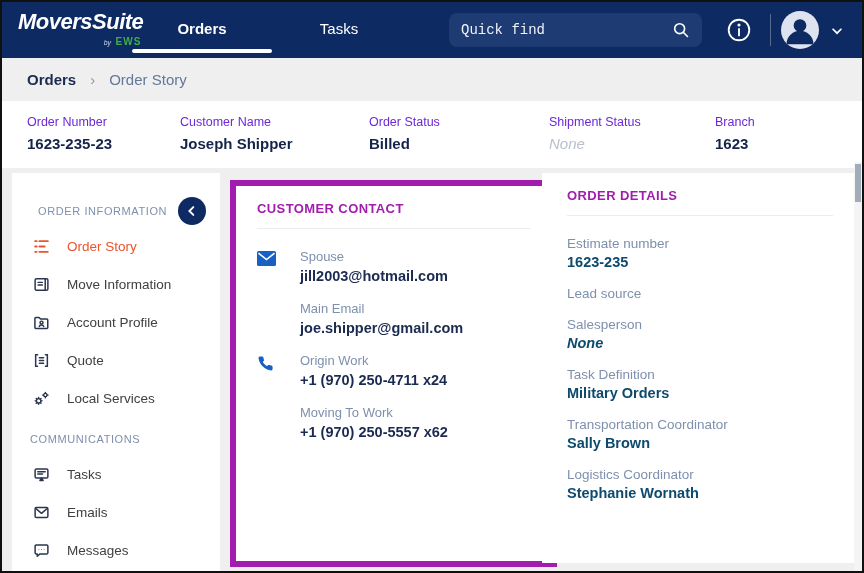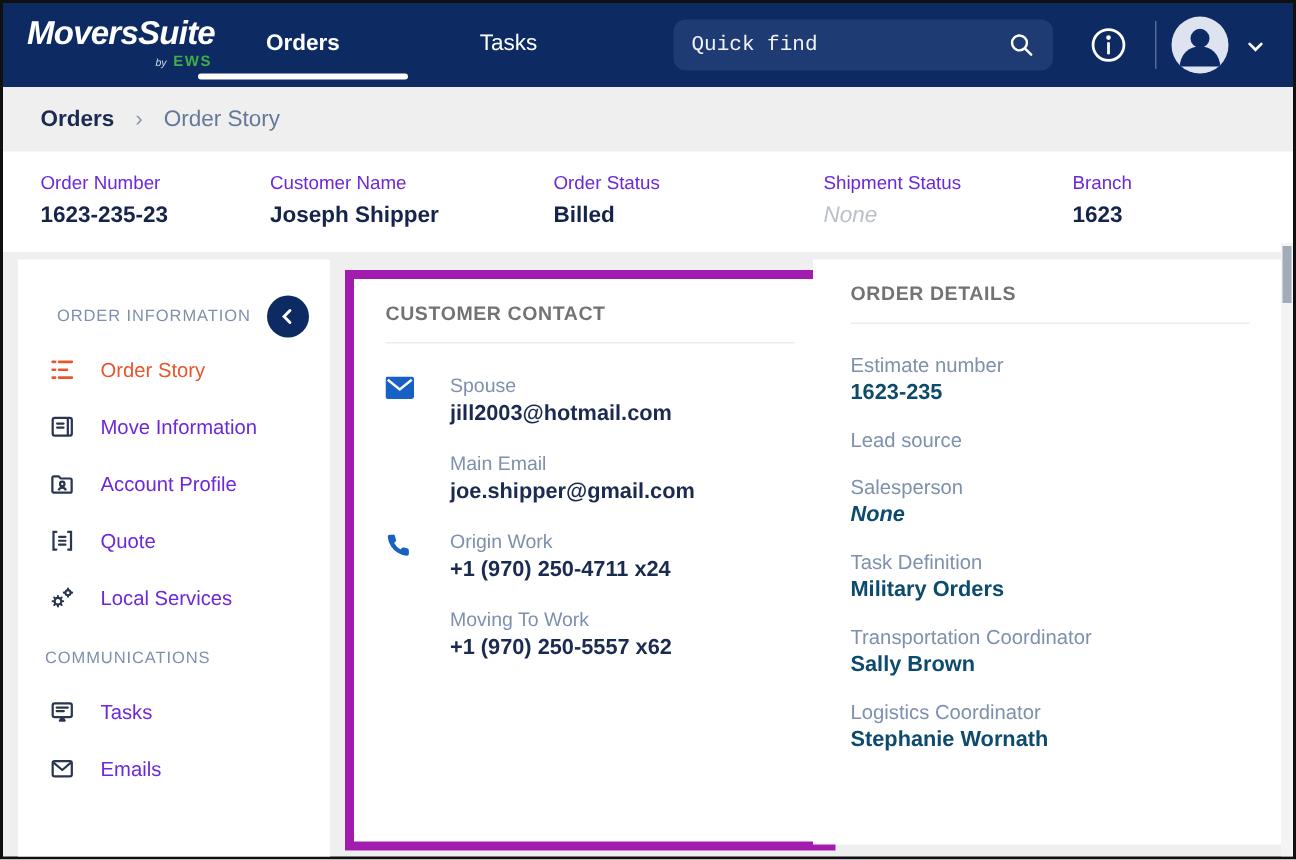--- a/index.html
+++ b/index.html
@@ -53,28 +53,28 @@
 
   
   .sidebar { position:absolute; left:10px; top:5px; width:208px; bottom:-6px; background:#fff; }
   .side-title { font-size:11px; color:#7e90ad; letter-spacing:0.6px; padding:0 0 0 18px; }
   .side-title-1 { padding-top:32px;padding-left:26px; }
   .side-title-2 { padding-top:16px; }
   .collapse-btn { position:absolute; top:24px; right:14px; width:28px; height:28px; border-radius:50%;
          background:#0d2a63; display:flex; align-items:center; justify-content:center; cursor:pointer; }
   .side-list { margin-top:10px; }
   .side-item { height:38px; display:flex; align-items:center; padding-left:19px; cursor:pointer;
-         color:#6d28d9; font-size:13.5px; font-weight:500; }
+         color:#404040; font-size:13.5px; font-weight:500; }
   .side-item .icn { width:20px; height:20px; margin-right:16px; display:flex; align-items:center;
          justify-content:center; color:#2a3550; }
   .side-item.active { color:#e8552e; }
   .side-item.active .icn { color:#e8552e; }
 
   
-  .panel-title { color:#737373; font-size:13px; font-weight:bold; letter-spacing:0.4px;
+  .panel-title { color:#a21caf; font-size:13px; font-weight:bold; letter-spacing:0.4px;
          padding-bottom:12px; border-bottom:1px solid #ececec; }
   .contact-panel { position:absolute; left:228px; top:12px; width:327px; height:387px;
          background:#fff; border:6px solid #a21caf; padding:15px 21px; }
   .contact-list { margin-top:20px; }
   .contact-entry { display:flex; margin-bottom:17px; }
   .contact-icn { width:22px; margin-right:21px; padding-top:2px; }
   .contact-label { font-size:13px; color:#7e90ad; margin-bottom:4px; }
   .contact-value { font-size:14.5px; font-weight:bold; color:#1b2a50; }
 
   .details-panel { position:absolute; left:540px; top:5px; width:316px; height:390px;
@@ -240,20 +240,31 @@
         </div>
         <div class="side-item">
           <span class="icn">
             <svg width="17" height="17" viewBox="0 0 16 16" fill="none" stroke="currentColor" stroke-width="1.4" stroke-linejoin="round">
               <rect x="2" y="3.2" width="12" height="9.6" rx="1.2"></rect>
                 <path d="M2.6 4.2L8 8.8l5.4-4.6"></path>
             </svg>
           </span>
           <span>Emails</span>
         </div>
+        <div class="side-item">
+          <span class="icn">
+            <svg width="17" height="17" viewBox="0 0 16 16" fill="none" stroke="currentColor" stroke-width="1.4" stroke-linejoin="round">
+              <path d="M3 2.8h10a1 1 0 0 1 1 1v6.4a1 1 0 0 1-1 1H6.6L4 13.4v-2.2H3a1 1 0 0 1-1-1V3.8a1 1 0 0 1 1-1z"></path>
+              <circle cx="5.6" cy="7" r="0.45" fill="currentColor" stroke="none"></circle>
+              <circle cx="8" cy="7" r="0.45" fill="currentColor" stroke="none"></circle>
+              <circle cx="10.4" cy="7" r="0.45" fill="currentColor" stroke="none"></circle>
+            </svg>
+          </span>
+          <span>Messages</span>
+        </div>
       </div>
     </div>
 
     <div class="contact-panel">
       <div class="panel-title">CUSTOMER CONTACT</div>
       <div class="contact-list">
         <div class="contact-entry">
           <span class="contact-icn">
             <svg width="19" height="15" viewBox="0 0 19 15">
                 <rect width="19" height="15" rx="1.6" fill="#1760c4"></rect>

